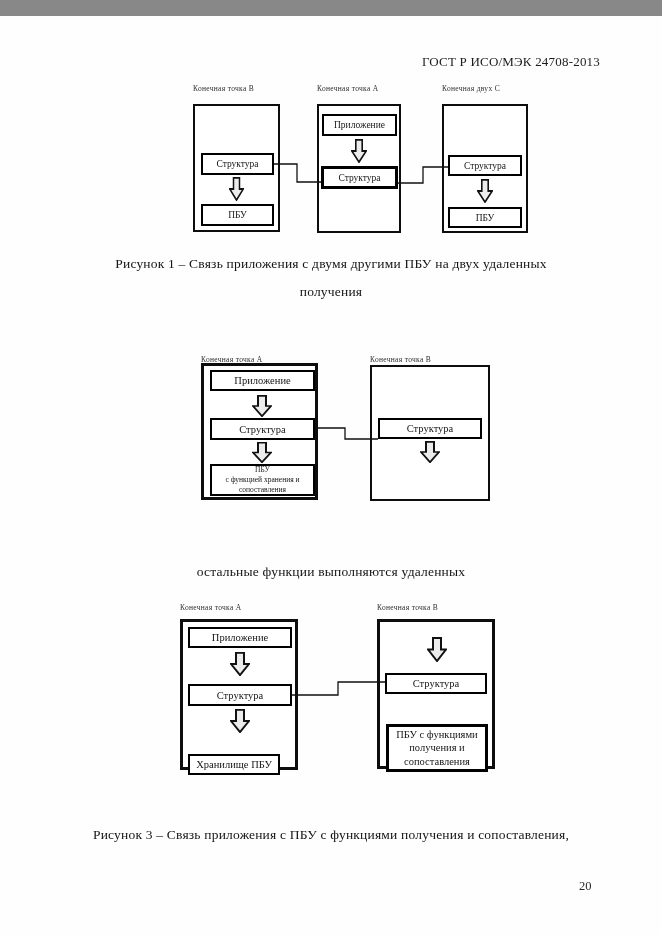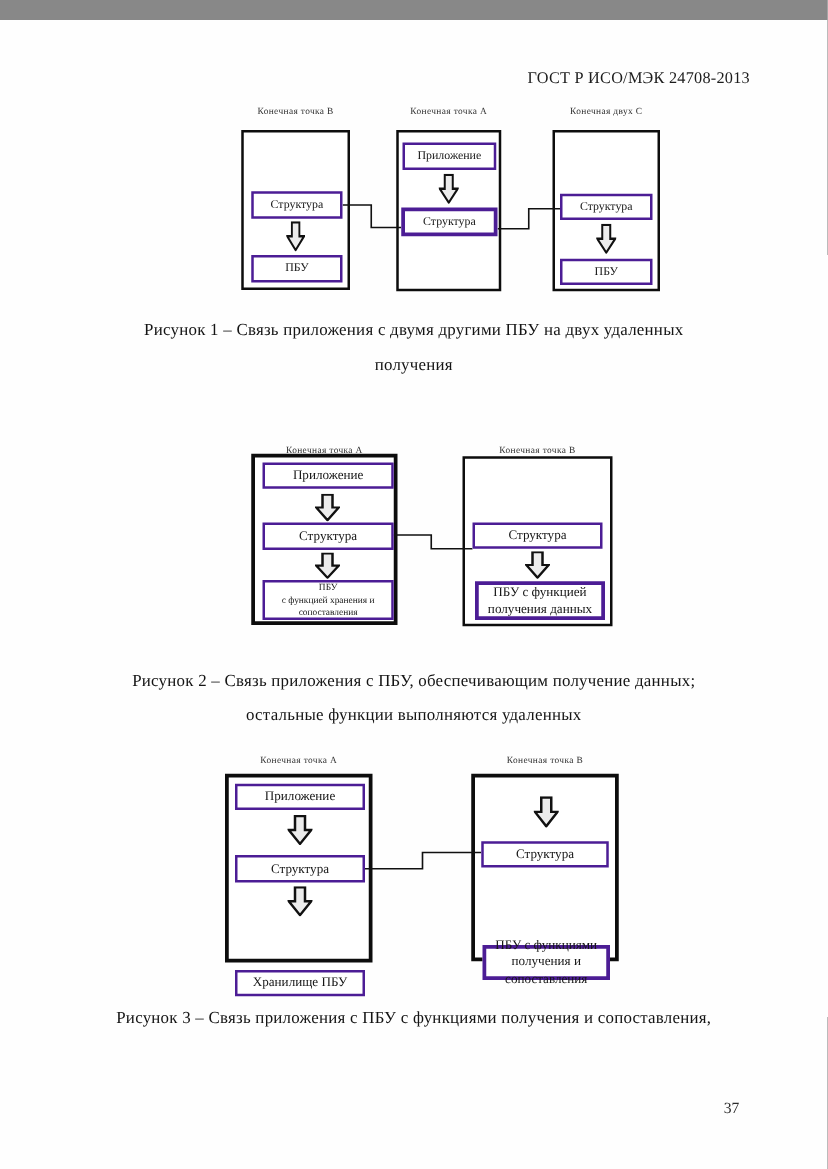--- a/index.html
+++ b/index.html
@@ -12,31 +12,31 @@
     color:#1a1a1a;
     overflow:hidden;
   }
   .hdr{
     position:absolute;left:0;right:62px;top:38px;
     text-align:right;font-size:13px;letter-spacing:.2px;color:#1c1c1c;
   }
   .overlay{position:absolute;left:0;top:0;z-index:2;}
   .overlay polyline{fill:none;stroke:#111;stroke-width:1.3;}
   .ep-label{
-    position:absolute;z-index:1;text-align:center;
+    position:absolute;z-index:1;
     font-size:7.5px;letter-spacing:.3px;color:#2e2e2e;white-space:nowrap;font-family:Liberation Serif, serif;
   }
   .obox{
     position:absolute;z-index:1;background:#fff;
     border:2px solid #0d0d0d;box-sizing:border-box;
   }
   .obox.thick{border-width:3px;}
   .ibox{
     position:absolute;z-index:3;background:#fff;
-    border:2px solid #4c1d95;box-sizing:border-box;
+    border:2px solid #000000;box-sizing:border-box;
     display:flex;align-items:center;justify-content:center;
     text-align:center;color:#161616;
   }
   .ibox.bold{border-width:3px;}
   .ml{white-space:pre-line;}
   .f1{font-size:9.5px;}
   .f2{font-size:10.5px;}
   .arrow{position:absolute;z-index:3;}
   .arrow svg{display:block;width:100%;height:100%;}
   .arrow polygon{fill:#ececec;stroke:#111;stroke-width:2;stroke-linejoin:miter;}
@@ -116,53 +116,50 @@
   <div class="ibox ml" style="left:210px;top:448px;width:105px;height:32px;font-size:7.5px;line-height:10px">ПБУ
 с функцией хранения и
 сопоставления</div>
 
   <div class="ibox f2" style="left:378px;top:402px;width:104px;height:21px">Структура</div>
   <span class="arrow" style="left:420px;top:425px;width:20px;height:22px">
     <svg viewBox="0 0 20 26" preserveAspectRatio="none">
         <polygon points="6,1 14,1 14,13 19,13 10,25 1,13 6,13"></polygon>
       </svg>
   </span>
-  <div class="ibox ml bold" style="left:380px;top:449px;width:104px;height:31px;font-size:10.5px;line-height:13px">ПБУ с функцией
-получения данных</div>
 
-  <div class="cap" style="top:521px">Рисунок 2 – Связь приложения с ПБУ, обеспечивающим получение данных;</div>
   <div class="cap" style="top:548px">остальные функции выполняются удаленных</div>
 
   <div class="ep-label" style="left:180px;top:587px;width:118px">Конечная точка А</div>
   <div class="ep-label" style="left:377px;top:587px;width:118px">Конечная точка В</div>
 
   <div class="obox thick" style="left:180px;top:603px;width:118px;height:151px"></div>
   <div class="obox thick" style="left:377px;top:603px;width:118px;height:150px"></div>
 
   <div class="ibox f2" style="left:188px;top:611px;width:104px;height:21px">Приложение</div>
   <span class="arrow" style="left:230px;top:636px;width:20px;height:24px">
     <svg viewBox="0 0 20 26" preserveAspectRatio="none">
         <polygon points="6,1 14,1 14,13 19,13 10,25 1,13 6,13"></polygon>
       </svg>
   </span>
   <div class="ibox f2" style="left:188px;top:668px;width:104px;height:22px">Структура</div>
   <span class="arrow" style="left:230px;top:693px;width:20px;height:24px">
     <svg viewBox="0 0 20 26" preserveAspectRatio="none">
         <polygon points="6,1 14,1 14,13 19,13 10,25 1,13 6,13"></polygon>
       </svg>
   </span>
-  <div class="ibox f2" style="left:188px;top:760px;width:104px;height:21px">Хранилище ПБУ</div>
+  <div class="ibox f2" style="left:188px;top:738px;width:92px;height:21px">Хранилище ПБУ</div>
 
   <span class="arrow" style="left:427px;top:621px;width:20px;height:25px">
     <svg viewBox="0 0 20 26" preserveAspectRatio="none">
         <polygon points="6,1 14,1 14,13 19,13 10,25 1,13 6,13"></polygon>
       </svg>
   </span>
   <div class="ibox f2" style="left:385px;top:657px;width:102px;height:21px">Структура</div>
-  <div class="ibox ml bold" style="left:386px;top:740px;width:102px;height:28px;font-size:10.5px;line-height:13.5px">ПБУ с функциями
+  <div class="ibox ml bold" style="left:386px;top:708px;width:102px;height:48px;font-size:10.5px;line-height:13.5px">ПБУ с функциями
 получения и
 сопоставления</div>
 
-  <div class="cap" style="top:790px">Рисунок 3 – Связь приложения с ПБУ с функциями получения и сопоставления,</div>
+  <div class="cap" style="top:811px">Рисунок 3 – Связь приложения с ПБУ с функциями получения и сопоставления,</div>
 
-  <div class="pgnum" style="left:579px;top:863px">37</div>
+  <div class="pgnum" style="left:579px;top:863px">20</div>
 
 </div>
 
 </body></html>

